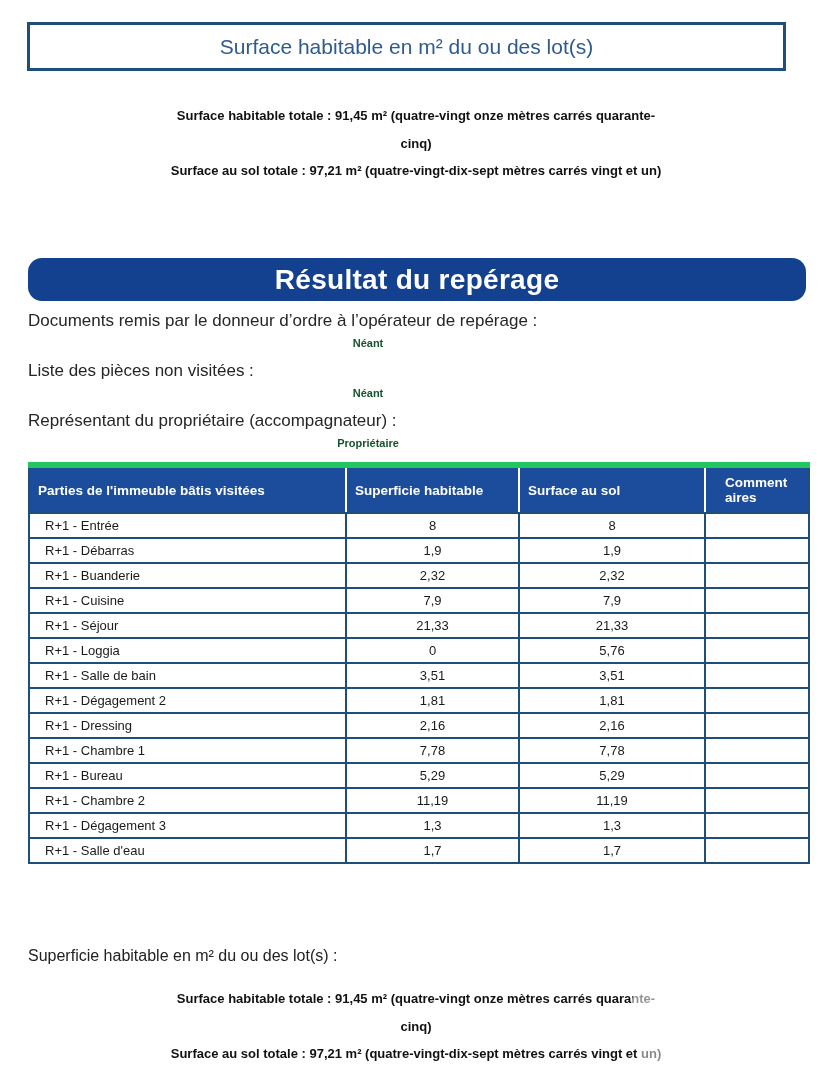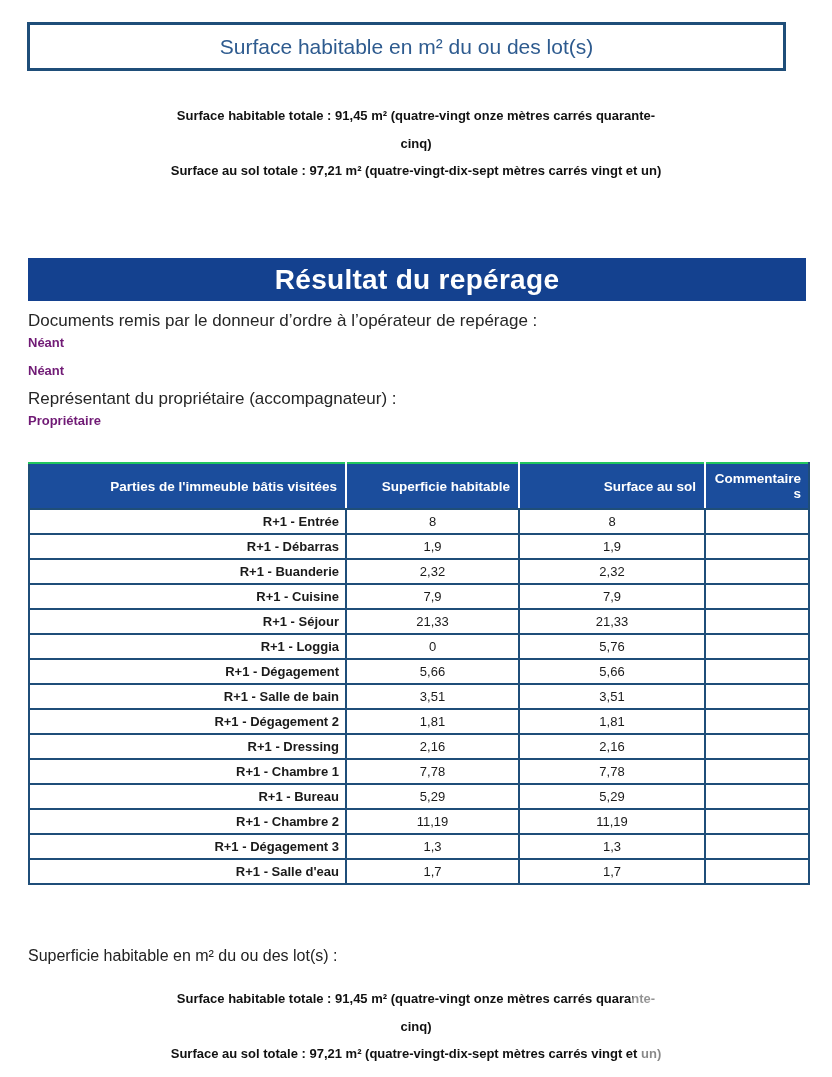--- a/index.html
+++ b/index.html
@@ -41,78 +41,80 @@
   .banner {
     position: absolute;
     top: 258px; left: 28px;
     width: 778px; height: 43px;
     background: #14418F;
     color: #ffffff;
     display: flex; align-items: center; justify-content: center;
     font-weight: 700;
     font-size: 28px;
     letter-spacing: 0.3px;
+    border-radius: 14px;
   }
 
   
   .info-section {
     position: absolute;
     top: 313px; left: 28px;
     width: 680px;
   }
   .info-field { margin-bottom: 12px; }
   .info-label {
     font-size: 17px;
     color: #262626;
     line-height: 16px;
     margin-bottom: 6px;
   }
   .info-value {
-    font-size: 13px;
-    font-weight: 700;
-    color: #701a75;
+    font-size: 11px;
+    font-weight: 700;
+    color: #14532d;
+    text-align: center;
     line-height: 16px;
   }
 
   
   .data-table {
     position: absolute;
     top: 462px; left: 28px;
     width: 780px;
     border-collapse: collapse;
     table-layout: fixed;
     font-size: 13px;
     color: #1A1A1A;
   }
   .data-table th {
     background: #1B4D9C;
     color: #ffffff;
     font-size: 13.5px;
     font-weight: 700;
-    text-align: right;
+    text-align: left;
     vertical-align: middle;
     height: 40px;
     padding: 2px 8px;
     box-sizing: content-box;
-    border-top: 2px solid #22c55e;
+    border-top: 6px solid #22c55e;
     border-bottom: 2px solid #1F4E79;
     border-right: 2px solid #ffffff;
     border-left: none;
   }
   .data-table th:first-child { border-left: 2px solid #1F4E79; }
   .data-table th:last-child  { border-right: 2px solid #1F4E79; }
-  .data-table th.h-comment   { word-break: break-all; padding: 2px 7px; }
+  .data-table th.h-comment   { word-break: break-all; padding: 2px 19px; }
   .data-table td {
     border: 2px solid #1F4E79;
     height: 23px;
     padding: 0 6px;
     background: #ffffff;
     box-sizing: content-box;
   }
-  .data-table td.c-partie { text-align: right; padding-left: 1px; font-weight: bold; }
+  .data-table td.c-partie { text-align: left; padding-left: 15px; }
   .data-table td.c-num    { text-align: center; }
 
   
   .footer-subtitle {
     position: absolute;
     top: 947px; left: 28px;
     font-size: 16px;
     color: #222222;
   }
 
@@ -145,20 +147,21 @@
   <div class="banner">
     <span>Résultat du repérage</span>
   </div>
 
   <div class="info-section">
     <div class="info-field">
       <div class="info-label">Documents remis par le donneur d’ordre à l’opérateur de repérage :</div>
       <div class="info-value">Néant</div>
     </div>
     <div class="info-field">
+      <div class="info-label">Liste des pièces non visitées :</div>
       <div class="info-value">Néant</div>
     </div>
     <div class="info-field">
       <div class="info-label">Représentant du propriétaire (accompagnateur) :</div>
       <div class="info-value">Propriétaire</div>
     </div>
   </div>
 
   <table class="data-table">
     <colgroup>
@@ -206,26 +209,20 @@
       <td class="c-num">21,33</td>
       <td class="c-comment"></td>
     </tr>
         <tr>
       <td class="c-partie">R+1 - Loggia</td>
       <td class="c-num">0</td>
       <td class="c-num">5,76</td>
       <td class="c-comment"></td>
     </tr>
         <tr>
-      <td class="c-partie">R+1 - Dégagement</td>
-      <td class="c-num">5,66</td>
-      <td class="c-num">5,66</td>
-      <td class="c-comment"></td>
-    </tr>
-        <tr>
       <td class="c-partie">R+1 - Salle de bain</td>
       <td class="c-num">3,51</td>
       <td class="c-num">3,51</td>
       <td class="c-comment"></td>
     </tr>
         <tr>
       <td class="c-partie">R+1 - Dégagement 2</td>
       <td class="c-num">1,81</td>
       <td class="c-num">1,81</td>
       <td class="c-comment"></td>

